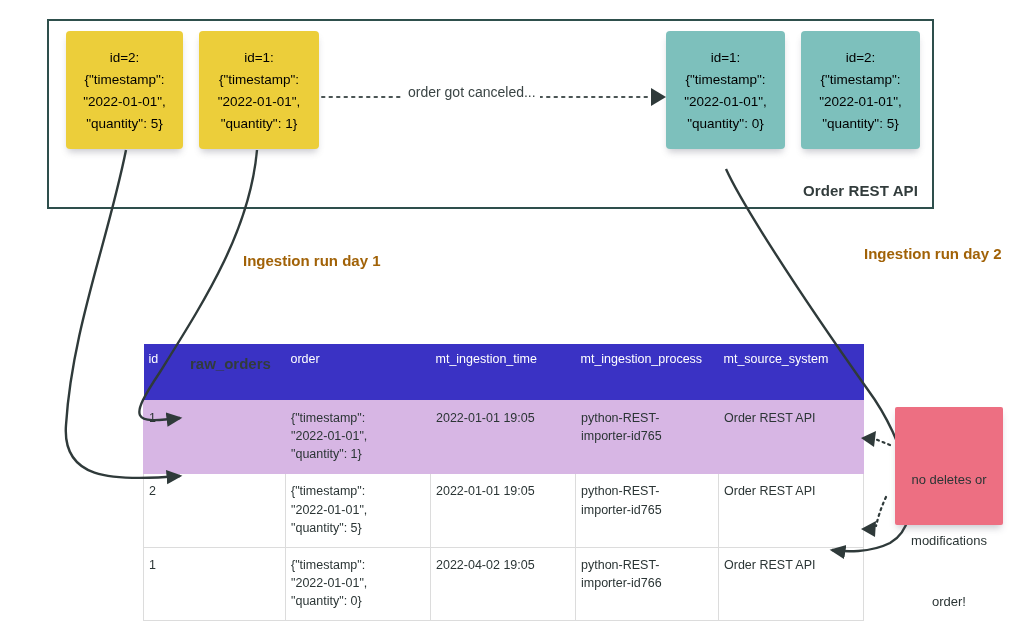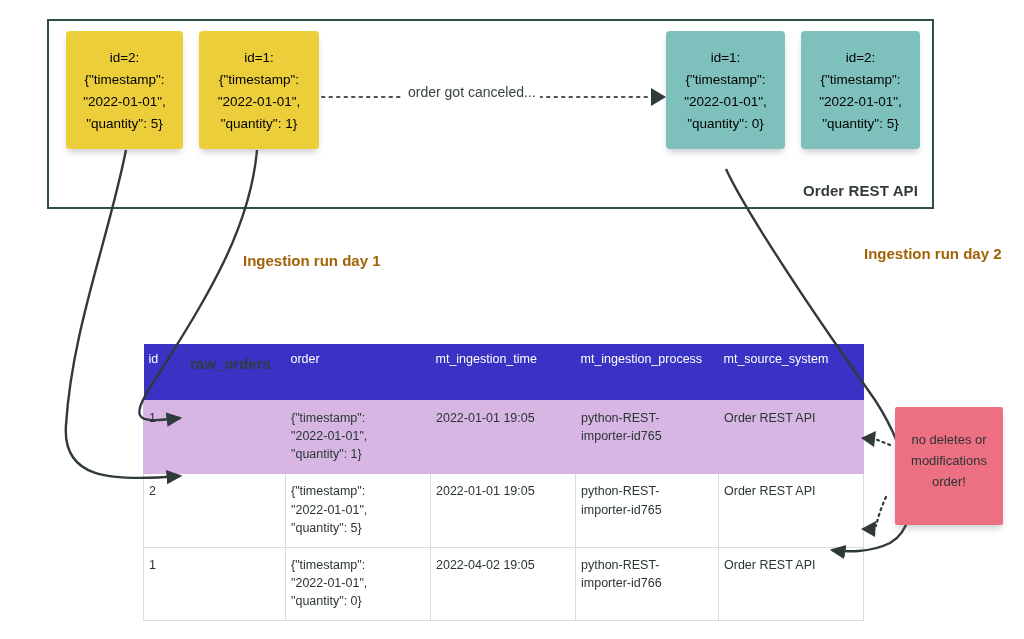--- a/index.html
+++ b/index.html
@@ -172,21 +172,21 @@
     border-radius: 2px;
     color: #2b3535;
     font-size: 13px;
     line-height: 1.62;
     text-align: center;
     padding-top: 22px;
     box-sizing: border-box;
     z-index: 5;
     box-shadow: 0 5px 7px -2px rgba(90,90,110,0.32);
   }
-  .note-line { display: block; white-space: nowrap; }
+  .note-line { display: block; white-space: nowrap; margin-top: 40px; }
 </style>
 </head>
 <body>
 
 <div id="stage">
 
   <div class="api-box">
     <div class="api-box-label">Order REST API</div>
   </div>
 

